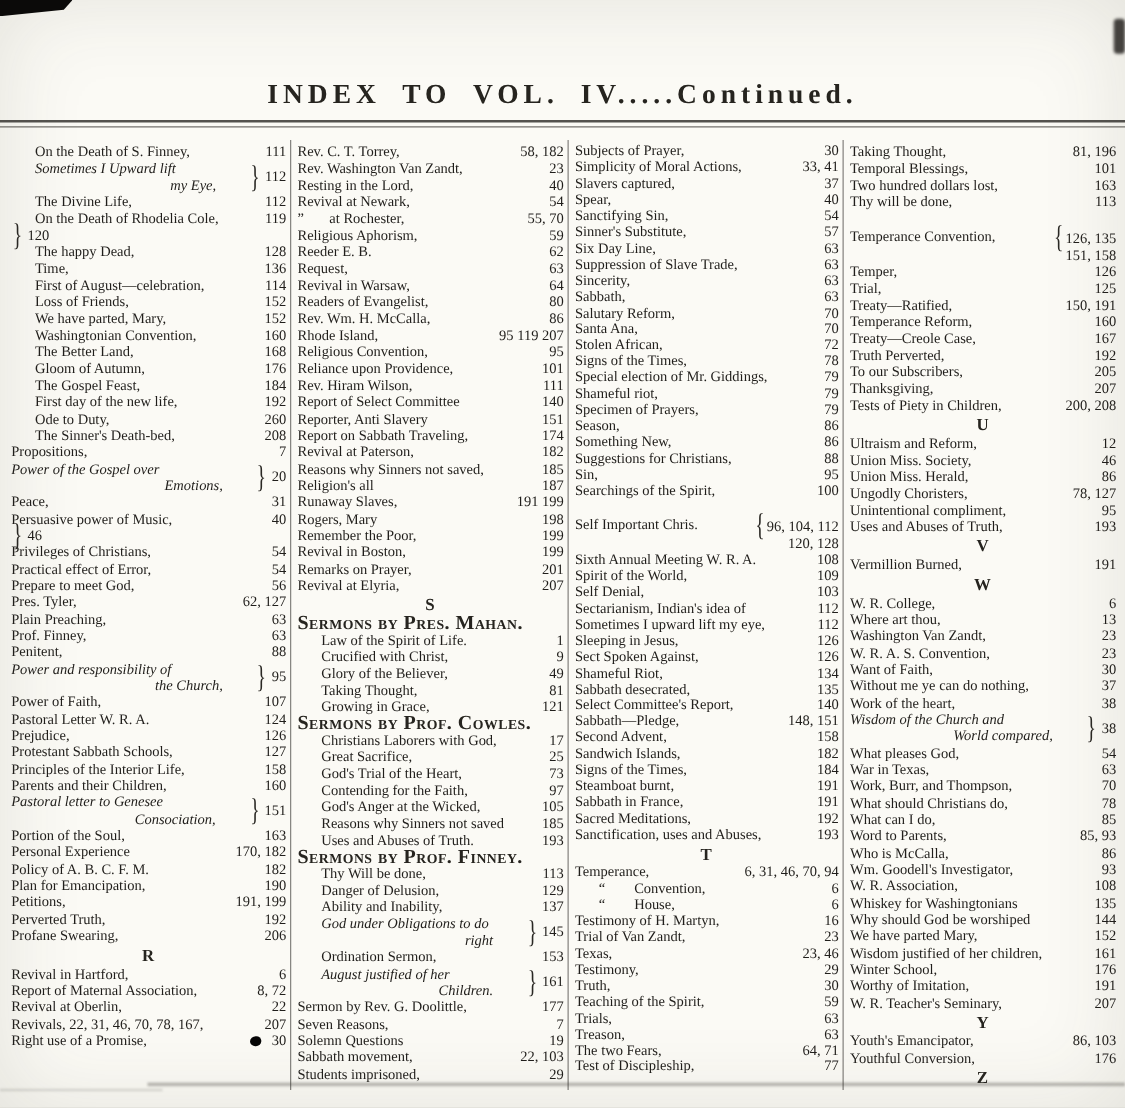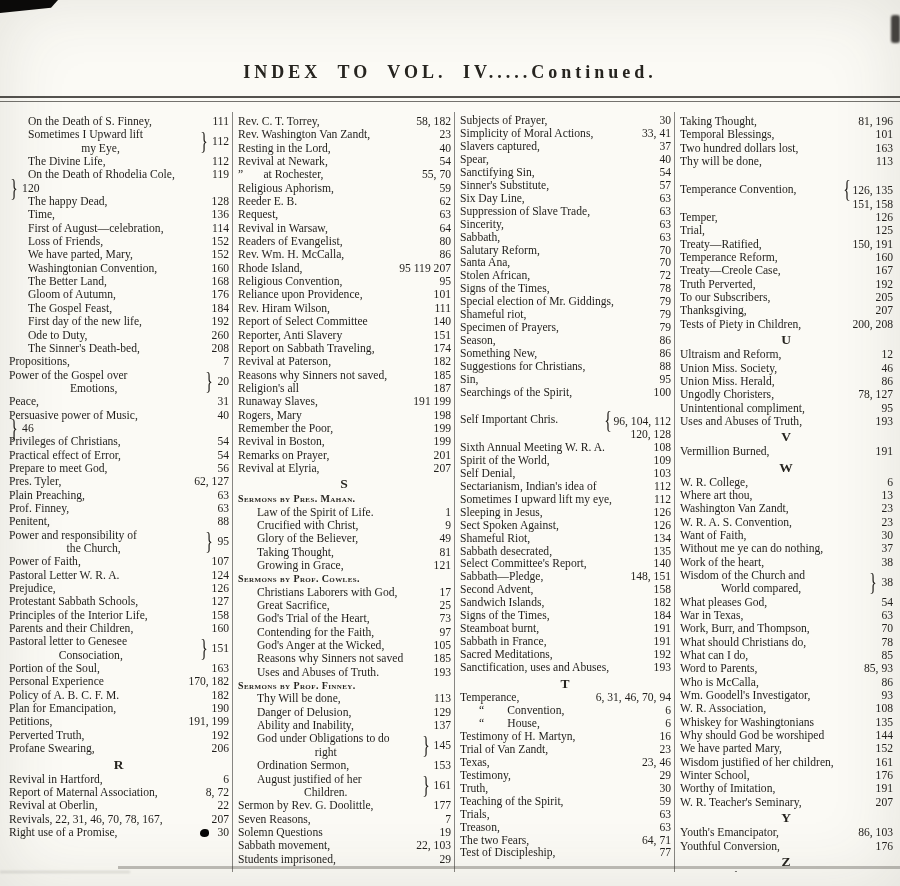--- a/index.html
+++ b/index.html
@@ -5,21 +5,21 @@
   html,body{margin:0;padding:0;background:#dddbd5;}
   .page{
     position:relative;width:900px;height:886px;margin:0 auto;
     background:#fbfaf5;overflow:hidden;
     font-family:"Liberation Serif","DejaVu Serif",serif;
     color:#201e1b;
     box-shadow:inset 0 0 70px rgba(60,55,45,.12);
   }
   .page-title{
     position:absolute;top:62px;left:0;right:0;text-align:center;
-    font-weight:bold;font-size:18px;letter-spacing:4px;word-spacing:8px;
+    font-weight:bold;font-size:22px;letter-spacing:4px;word-spacing:8px;
     color:#26241f;filter:blur(.45px);
   }
   .rule{position:absolute;left:0;width:900px;background:#2b2925;}
   .rule-top{top:96px;height:2px;opacity:.8;filter:blur(.3px);}
   .rule-bottom{top:101px;height:1px;opacity:.65;}
   .cols{
     position:absolute;top:112px;left:4px;width:892px;height:760px;
     display:flex;align-items:stretch;
   }
   .col{
@@ -28,36 +28,36 @@
   }
   .col-1{width:228px;}
   .col-2{width:222px;border-left:1px solid rgba(40,38,34,.55);}
   .col-3{width:220px;border-left:1px solid rgba(40,38,34,.55);line-height:12.95px;}
   .col-4{width:222px;border-left:1px solid rgba(40,38,34,.55);}
   .row{display:flex;align-items:baseline;}
   .row .lbl{flex:1 1 auto;white-space:pre;overflow:hidden;}
   .row .pg{flex:0 0 auto;white-space:pre;text-align:right;padding-left:4px;}
   .ind .lbl{padding-left:19px;}
   .row2{display:flex;align-items:center;}
-  .row2 .lines{flex:1 1 auto;overflow:hidden;}
-  .row2 .l2{text-align:center;padding-right:26px;white-space:pre;}
+  .row2 .lines{flex:1 1 auto;overflow:hidden;font-style:italic;}
+  .row2 .l2{text-align:right;padding-right:26px;white-space:pre;}
   .row2.ind .lines{padding-left:19px;}
   .brace{
     flex:0 0 auto;font-size:21px;font-weight:400;
     transform:scale(.75,1.2);color:#2a2824;
   }
   .row2 .pg{flex:0 0 auto;text-align:right;padding-left:3px;}
   .row2 .nums{flex:0 0 auto;text-align:right;white-space:pre;margin-top:16px;}
   .hrow{
     text-align:center;font-size:13.5px;font-weight:bold;line-height:17px;
     letter-spacing:1px;color:#26241f;
   }
   .shrow{
     font-variant:small-caps;letter-spacing:.4px;font-weight:bold;
-    font-size:10px;white-space:pre;color:#26241f;
+    font-size:16px;white-space:pre;color:#26241f;
   }
   .blot{
     display:inline-block;width:9px;height:8px;background:#050505;
     border-radius:55% 45% 50% 50%;margin:0 8px -1px 0;
   }
   
   .art-tl{
     position:absolute;top:0;left:0;width:58px;height:13px;background:#0b0a09;
     clip-path:polygon(0 0,100% 0,88% 60%,0 100%);
   }

